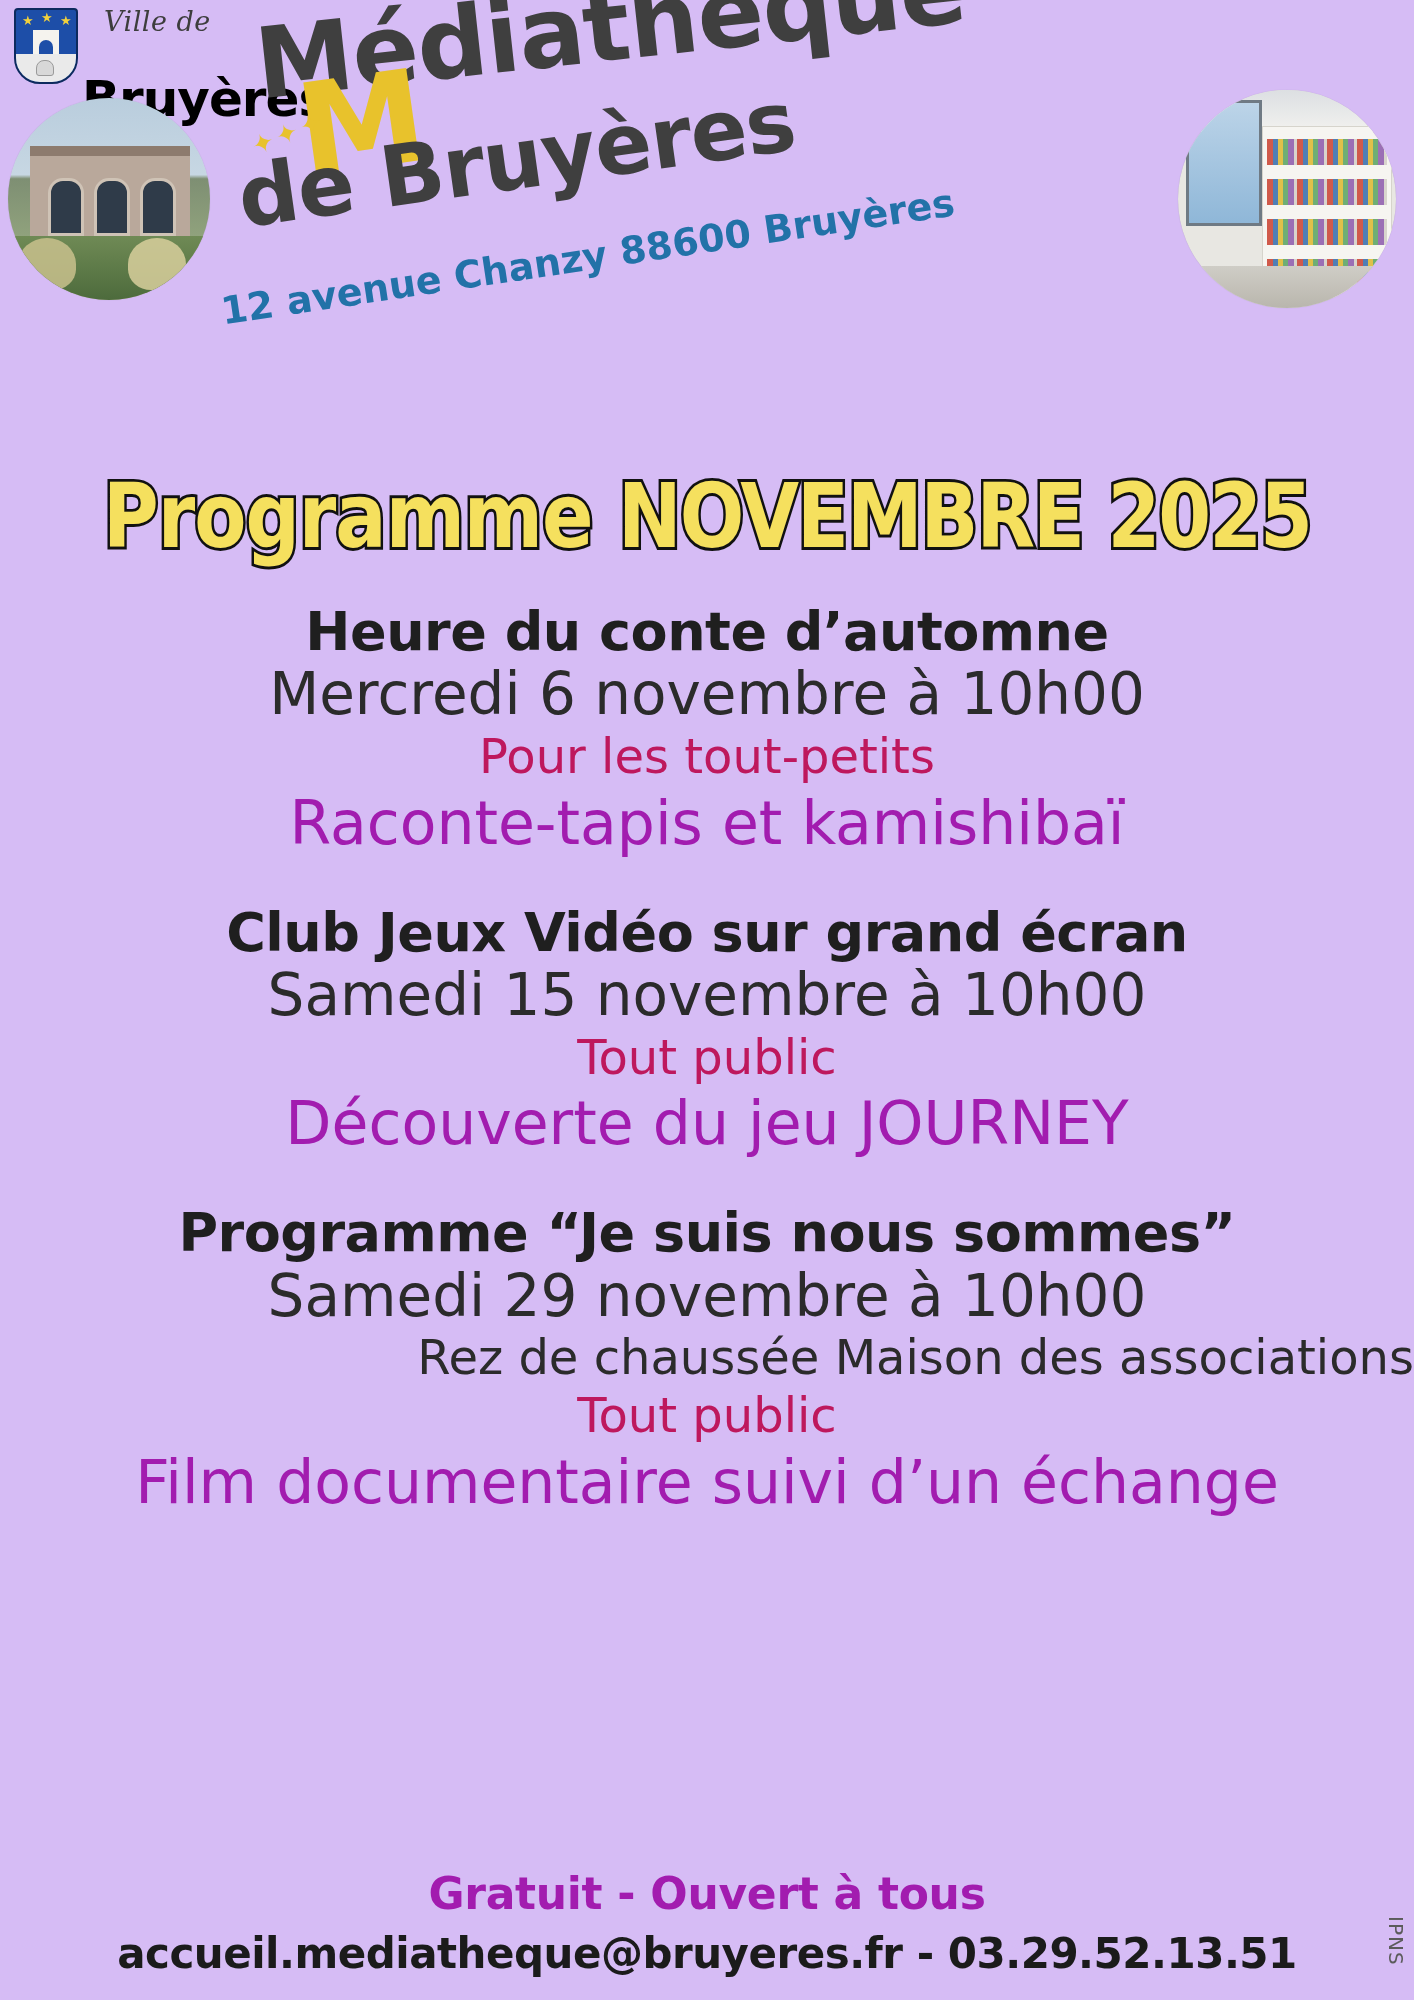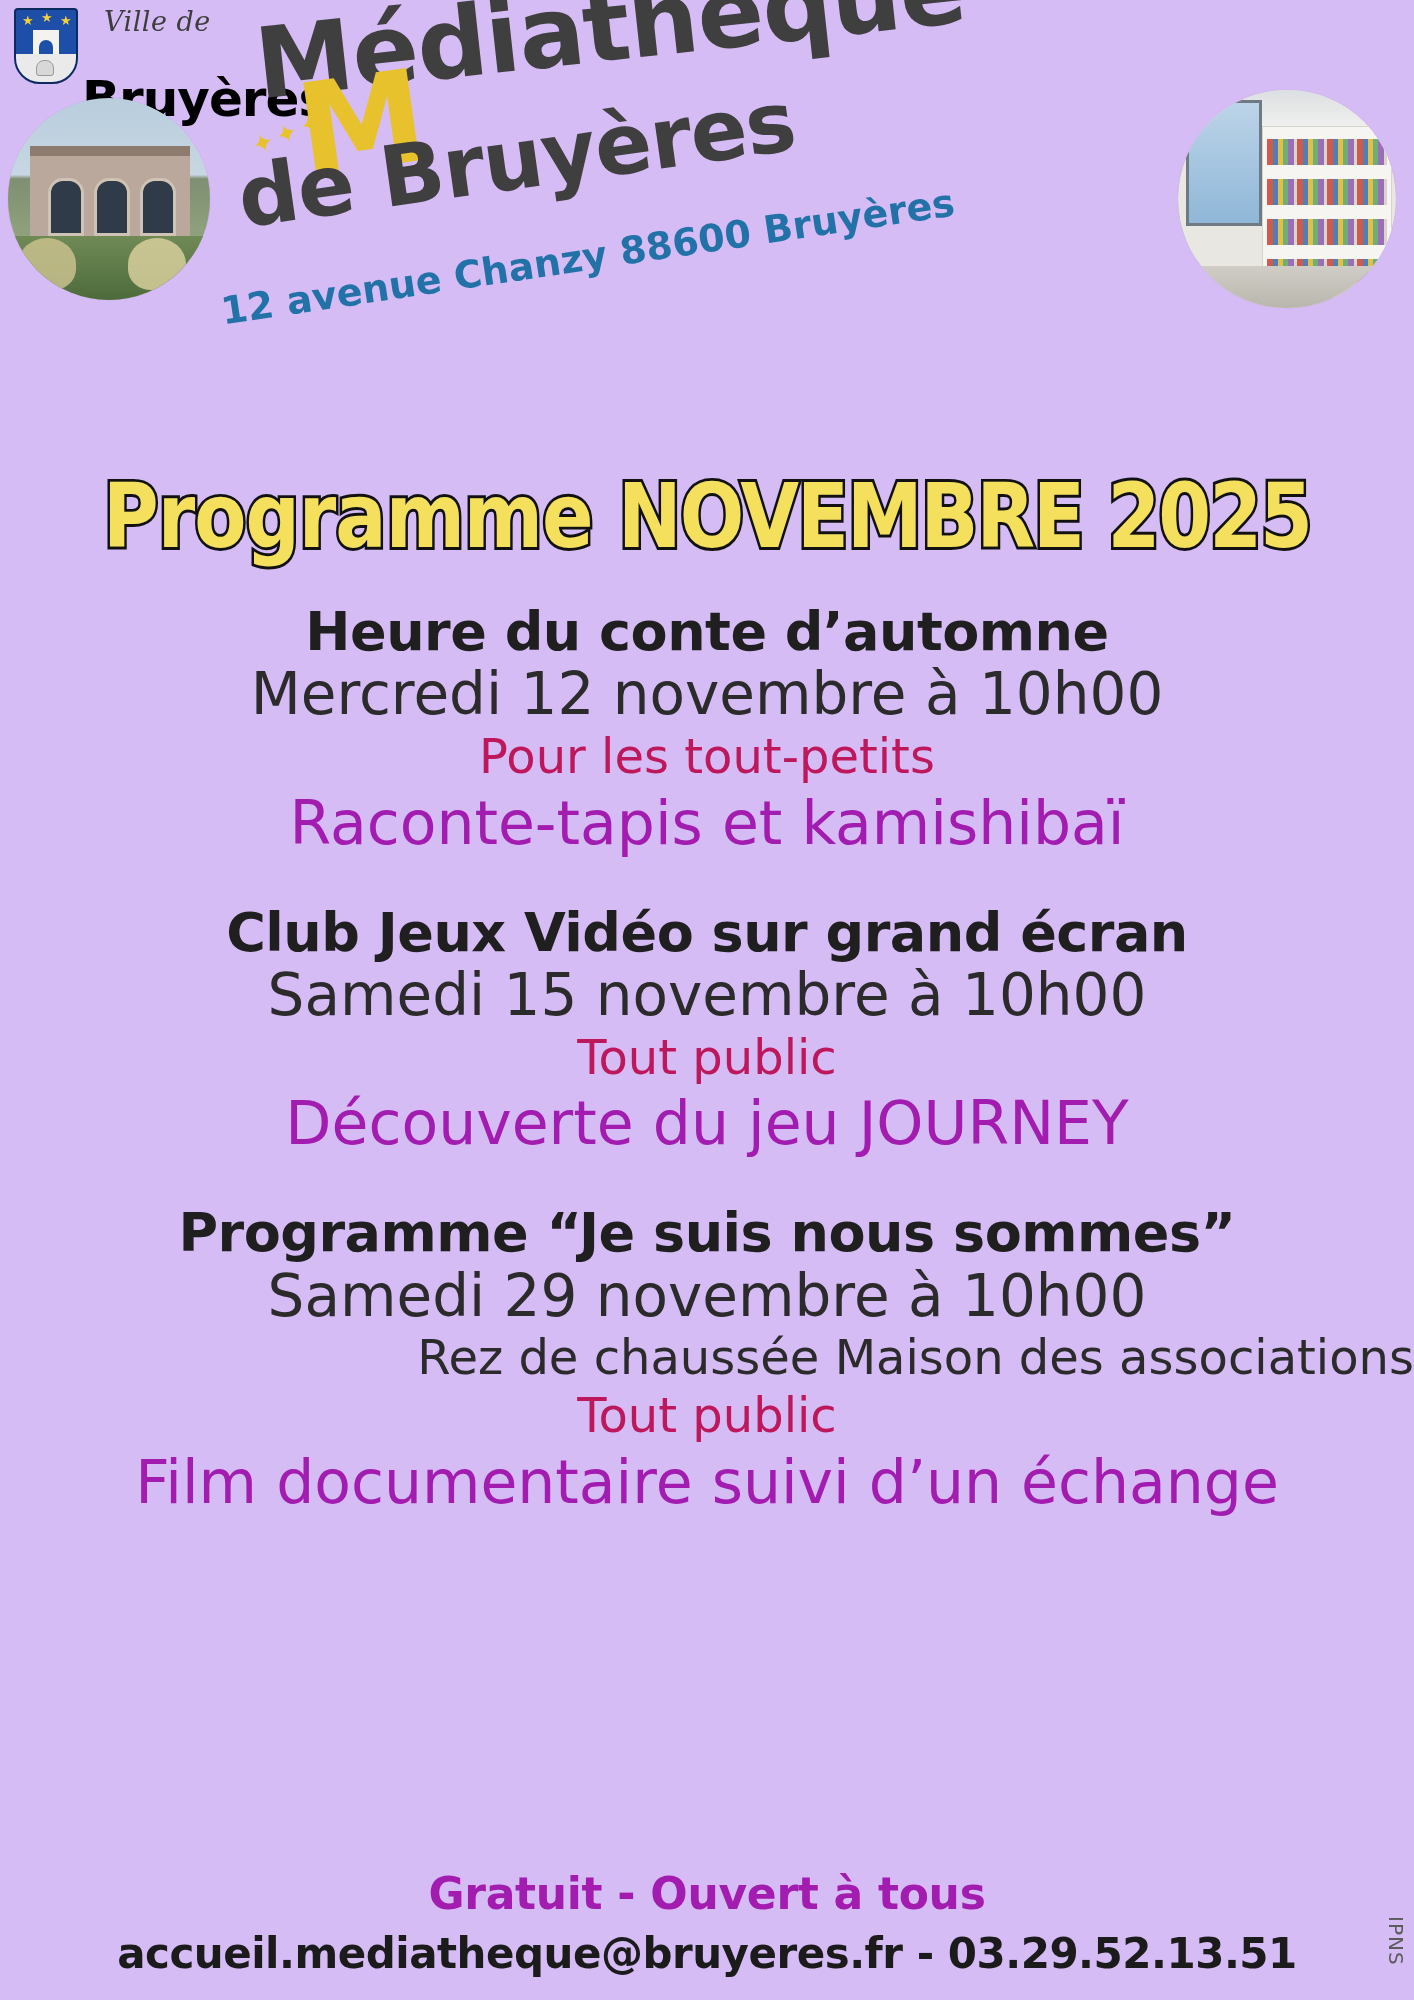--- a/index.html
+++ b/index.html
@@ -403,21 +403,21 @@
   <div class="programme">
     <span class="p1">Programme</span>
     <span> </span>
     <span class="p2">NOVEMBRE 2025</span>
   </div>
 
   <div class="events">
 
     <div class="event">
       <div class="ev-title">Heure du conte d’automne</div>
-      <div class="ev-date">Mercredi 12 novembre à 10h00</div>
+      <div class="ev-date">Mercredi 6 novembre à 10h00</div>
       <div class="ev-audience">Pour les tout-petits</div>
       <div class="ev-note">Raconte-tapis et kamishibaï</div>
     </div>
 
     <div class="event">
       <div class="ev-title">Club Jeux Vidéo sur grand écran</div>
       <div class="ev-date">Samedi 15 novembre à 10h00</div>
       <div class="ev-audience">Tout public</div>
       <div class="ev-note">Découverte du jeu JOURNEY</div>
     </div>

